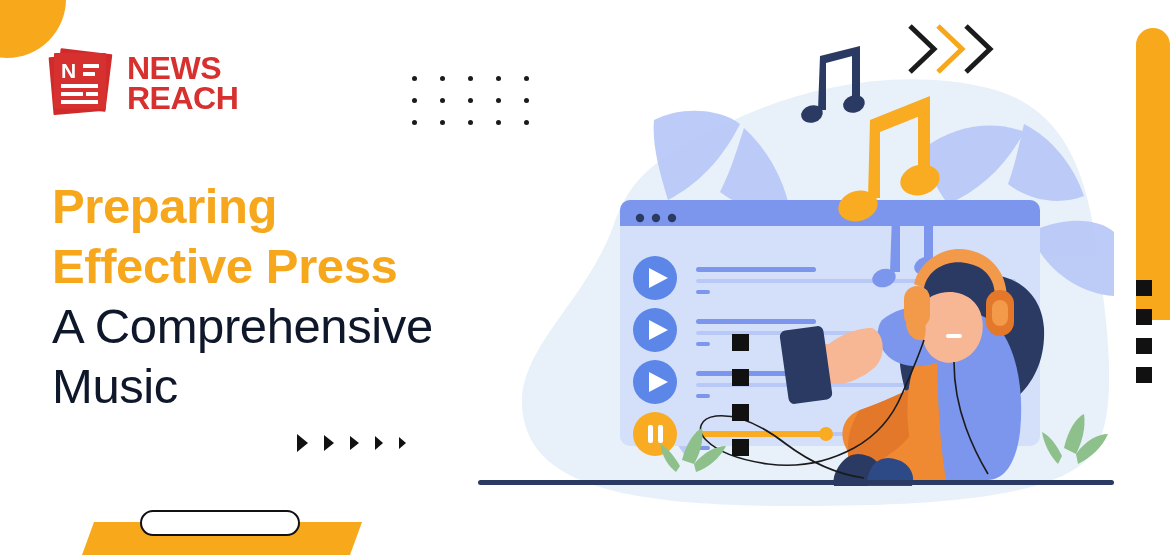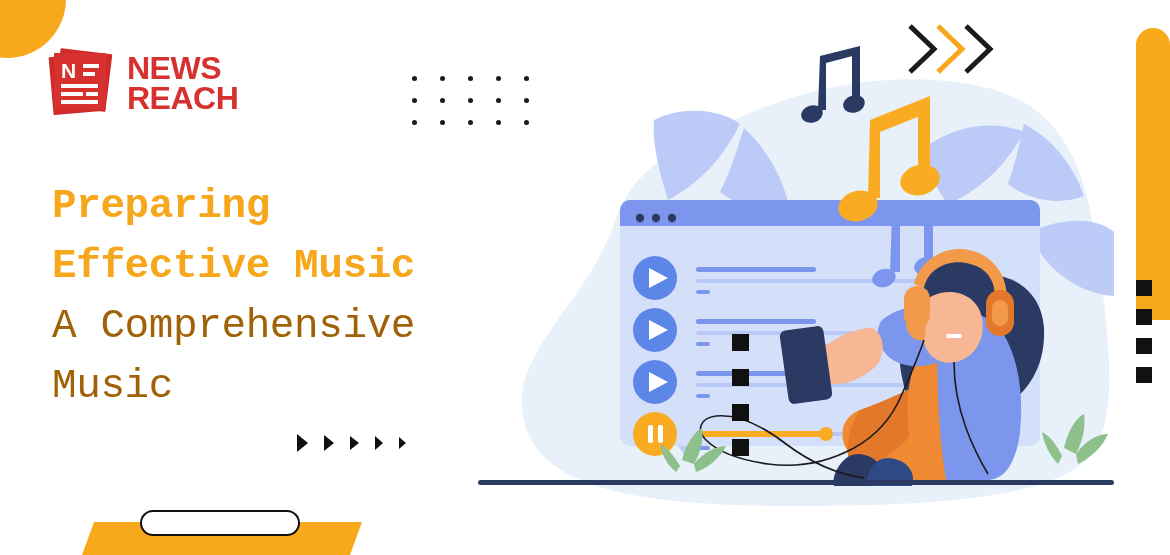--- a/index.html
+++ b/index.html
@@ -49,24 +49,24 @@
   .dot-grid .dot {
     position:absolute; width:5px; height:5px; background:#1b1b1b; border-radius:50%;
   }
 
   
   .chevrons { position:absolute; left:898px; top:20px; width:96px; height:58px; }
 
   
   .headline { position:absolute; left:52px; top:176px; width:430px; }
   .headline .line {
-    font-size:41px; line-height:60px; letter-spacing:-0.4px; white-space:nowrap;font-family:Liberation Mono, monospace;
+    font-size:49px; line-height:60px; letter-spacing:-0.4px; white-space:nowrap;
   }
   .headline .l-orange { color:#F6A71B; font-weight:bold; }
-  .headline .l-blue   { color:#a16207; font-weight:400; }
+  .headline .l-blue   { color:#0f172a; font-weight:400; }
 
   
   .triangles { position:absolute; left:297px; top:434px; display:flex; align-items:center; gap:16px; }
   .triangles i {
     display:block; width:0; height:0;
     border-left:11px solid #111; border-top:9px solid transparent; border-bottom:9px solid transparent;
   }
 
   
   .banner-par {
@@ -144,21 +144,21 @@
   <div class="chevrons">
     <svg width="96" height="58" viewBox="0 0 96 58">
       <path d="M12 6 L36 29 L12 52" fill="none" stroke="#1b1b1b" stroke-width="5" stroke-linejoin="miter" stroke-linecap="butt"></path>
       <path d="M40 6 L64 29 L40 52" fill="none" stroke="#F6A71B" stroke-width="5" stroke-linejoin="miter" stroke-linecap="butt"></path>
       <path d="M68 6 L92 29 L68 52" fill="none" stroke="#1b1b1b" stroke-width="5" stroke-linejoin="miter" stroke-linecap="butt"></path>
     </svg>
   </div>
 
   <div class="headline">
     <div class="line l-orange">Preparing</div>
-    <div class="line l-orange">Effective Music</div>
+    <div class="line l-orange">Effective Press</div>
     <div class="line l-blue">A Comprehensive</div>
     <div class="line l-blue">Music</div>
   </div>
 
   <div class="triangles" id="triangles">
       <i style="border-left-width: 11px; border-left-color: rgb(17, 17, 17); border-top-width: 9.35px; border-bottom-width: 9.35px;"></i>
       <i style="border-left-width: 10.2px; border-left-color: rgb(17, 17, 17); border-top-width: 8.67px; border-bottom-width: 8.67px;"></i>
       <i style="border-left-width: 9.4px; border-left-color: rgb(17, 17, 17); border-top-width: 7.99px; border-bottom-width: 7.99px;"></i>
       <i style="border-left-width: 8.6px; border-left-color: rgb(17, 17, 17); border-top-width: 7.31px; border-bottom-width: 7.31px;"></i>
       <i style="border-left-width: 7.8px; border-left-color: rgb(17, 17, 17); border-top-width: 6.63px; border-bottom-width: 6.63px;"></i>

